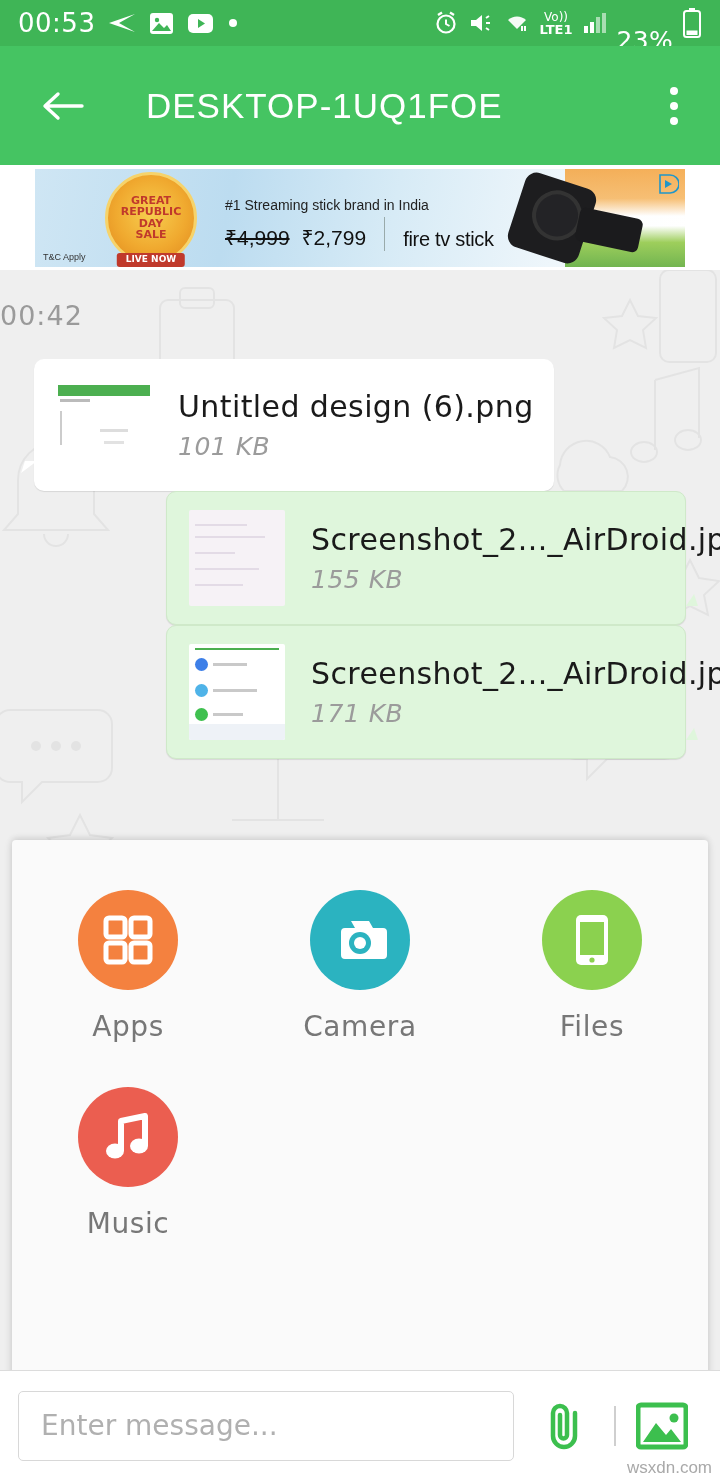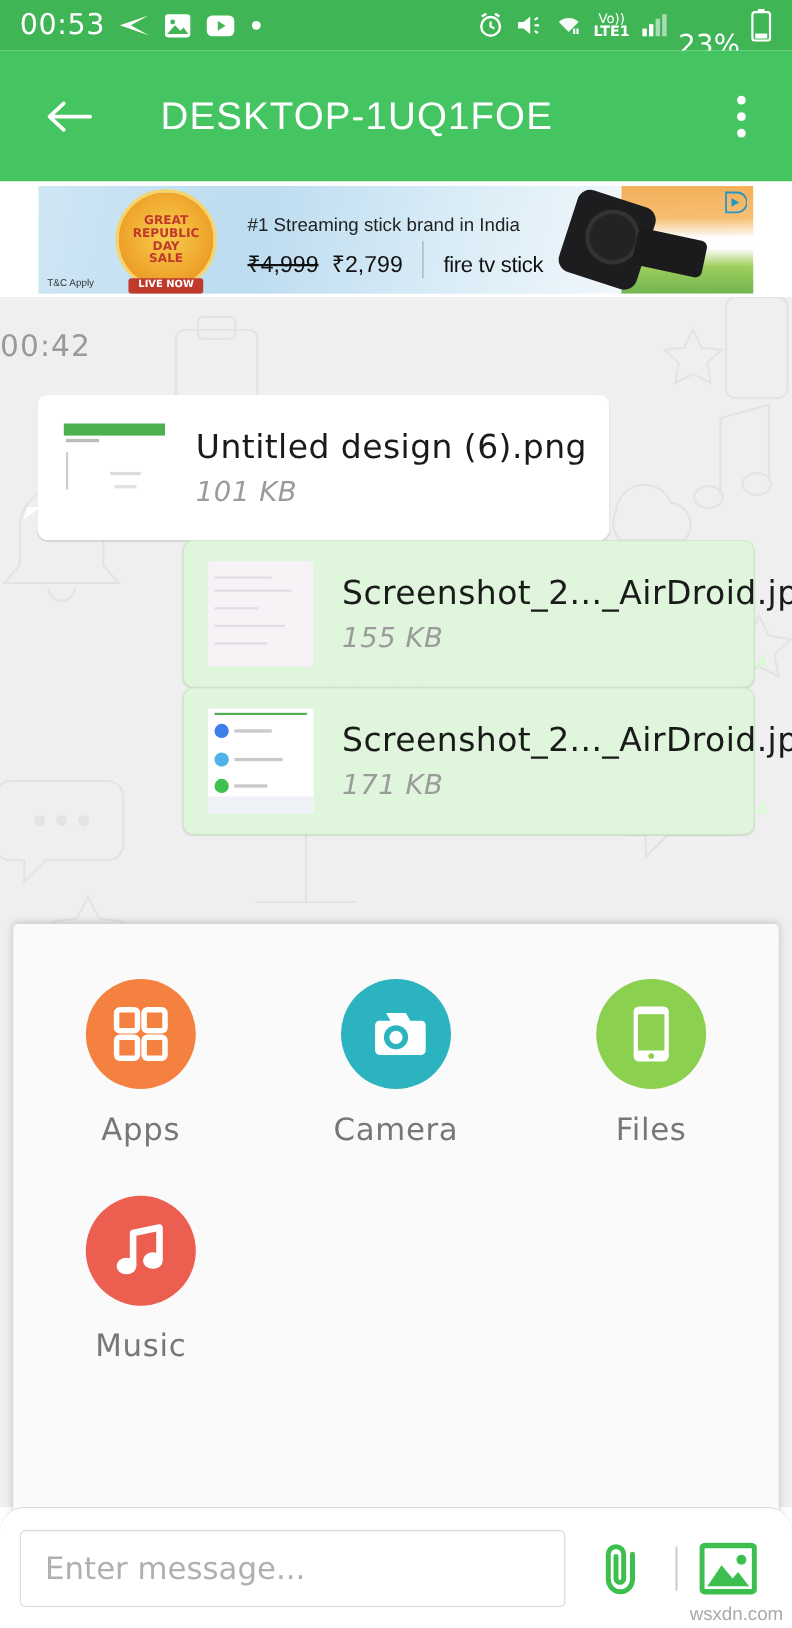--- a/index.html
+++ b/index.html
@@ -81,21 +81,21 @@
     border:3px solid #f6d36b;
     flex: none;
   }
   #ad-badge .bt { font-size:11px; font-weight:bold; color:#c0392b; }
   #ad-live {
     position:absolute; bottom:-6px; left:50%; transform:translateX(-50%);
     background:#c0392b; color:#fff; font-size:9px; font-weight:bold;
     padding:2px 9px; border-radius:3px; white-space:nowrap;
   }
   #ad-text { margin-left:28px; display:flex; flex-direction:column; gap:4px; }
-  #ad-head { font-size:17px; color:#222; font-family:"Liberation Sans", sans-serif;margin-top:12px; }
+  #ad-head { font-size:14px; color:#222; font-family:"Liberation Sans", sans-serif;margin-top:12px; }
   #ad-price-row { display:flex; align-items:flex-end; gap:12px; }
   #ad-old { font-size:21px; color:#111; text-decoration:line-through; font-family:"Liberation Sans", sans-serif;}
   #ad-new { font-size:21px; color:#111; font-family:"Liberation Sans", sans-serif;}
   #ad-vline { width:1px; height:34px; background:#9aa; margin:0 6px; }
   #ad-brand { font-size:20px; color:#111; font-family:"Liberation Sans", sans-serif; letter-spacing:-0.3px;}
   #ad-tnc { position:absolute; left:8px; bottom:5px; font-size:9px; color:#333; font-family:"Liberation Sans", sans-serif;}
   #ad-choices { position:absolute; right:6px; top:4px; width:22px; height:22px; }
   #ad-remote {
     position:absolute; right:96px; top:10px;
     width:74px; height:78px;
@@ -203,21 +203,20 @@
   .att-label { font-size:28px; color:#777; letter-spacing:0.6px; }
 
   
   #input-bar {
     position:absolute; left:0; bottom:0;
     width:720px; height:110px;
     background:#ffffff;
     border-top:1px solid #dcdcdc;
     display:flex; align-items:center;
     padding: 0 26px 0 18px;
-    border-radius: 22px;
   }
   #message-input {
     flex:1; height:70px;
     border:1px solid #d8d8d8; border-radius:5px;
     background:#ffffff;
     font-size:28px; color:#9a9a9a;
     padding: 0 22px;
     font-family:"DejaVu Sans", sans-serif;
     outline:none;
   }

